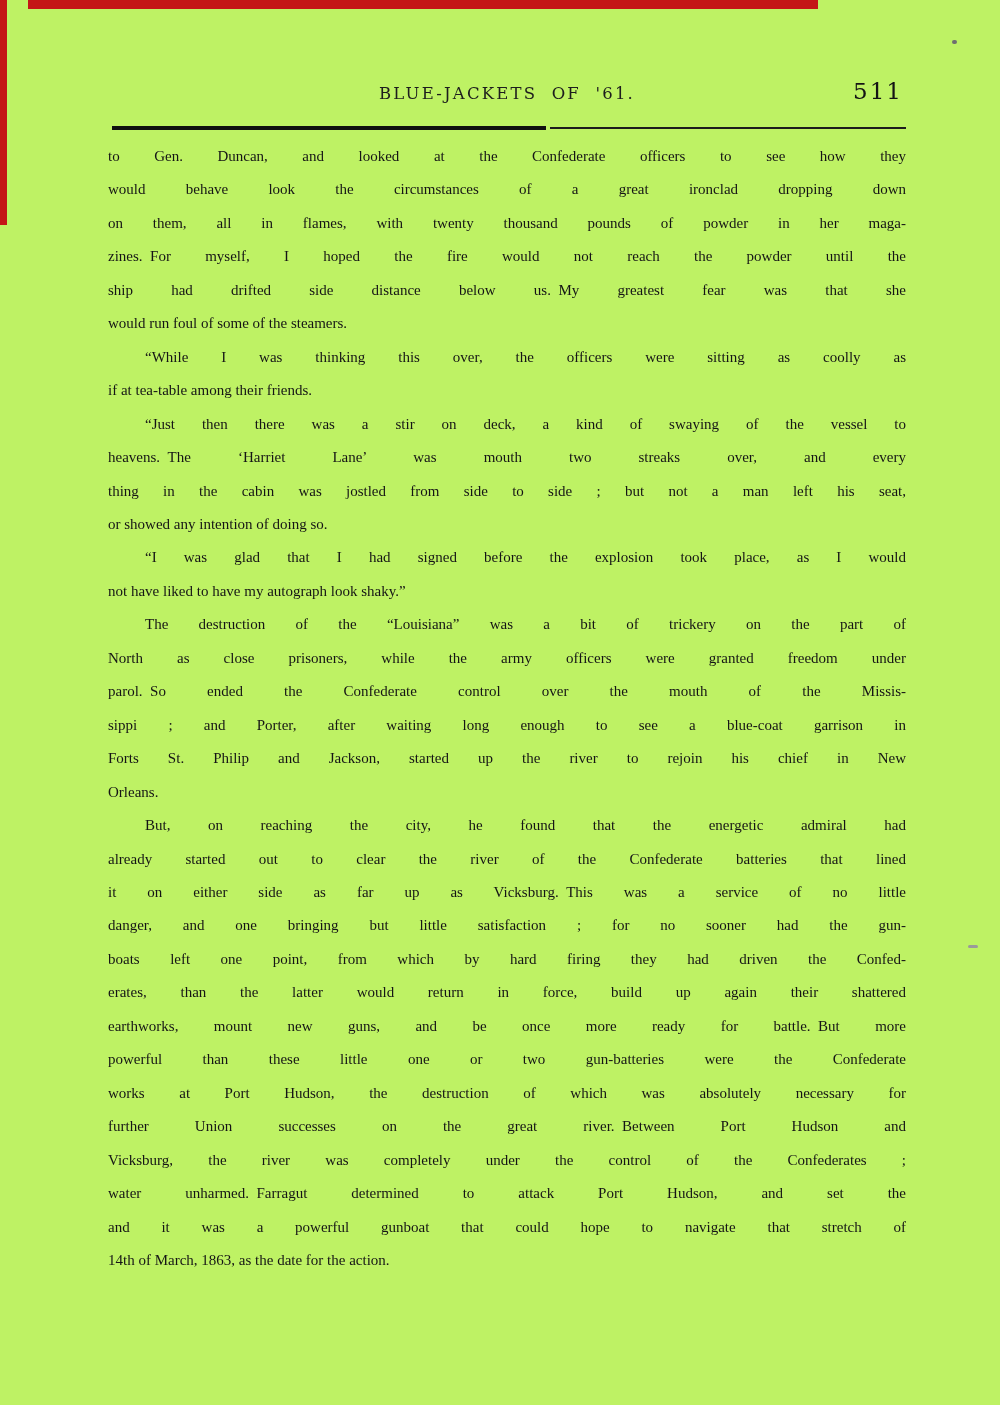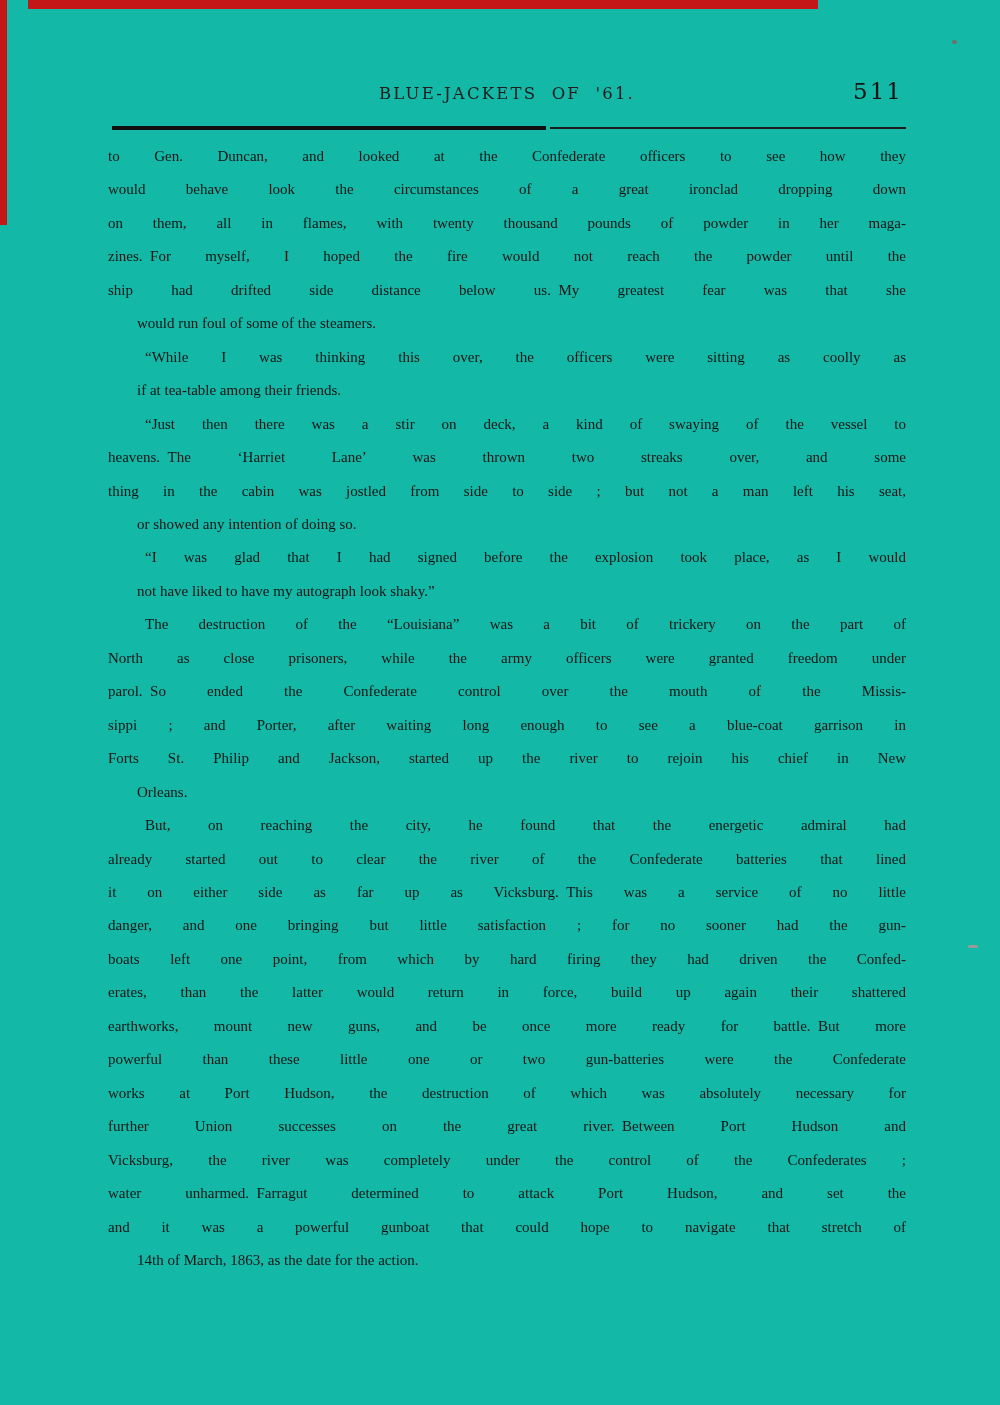--- a/index.html
+++ b/index.html
@@ -1,20 +1,20 @@
 <!DOCTYPE html>
 <html><head>
 <meta charset="utf-8">
 <style>
   html, body { margin: 0; padding: 0; background: #ffffff; }
   .page {
     position: relative;
     width: 1000px;
     height: 1405px;
-    background: #14b8a6;
+    background: #bef264;
     overflow: hidden;
     font-family: "DejaVu Serif", serif;
     color: #161616;
   }
   
   .stain { position: absolute; }
   .stain-top  { left: 28px; top: 0;  width: 790px; height: 9px; }
   .stain-left { left: 0;    top: 0;  width: 7px;   height: 225px; }
   
   .speck { position: absolute; background: #6f6f6f; border-radius: 2px; }
@@ -52,21 +52,21 @@
   .line {
     display: block;
     font-size: 15px;
     line-height: 33.45px;
     text-align: justify;
     text-align-last: justify;
     white-space: normal;
     color: #151515;
     font-family: Liberation Serif, serif;
   }
-  .line.last { text-align: left; text-align-last: left; margin-left: 29px; }
+  .line.last { text-align: left; text-align-last: left; }
   .line.first-indent { text-indent: 37px; }
 </style>
 </head>
 <body>
 
 <div class="page">
 
   <div class="stain stain-top" style="background: rgb(196, 22, 22);"></div>
   <div class="stain stain-left" style="background: rgb(196, 22, 22);"></div>
   <div class="speck speck-1"></div>
@@ -85,21 +85,21 @@
   <div class="text-block">
       <div class="line">to Gen. Duncan, and looked at the Confederate officers to see how they</div>
       <div class="line">would behave look the circumstances of a great ironclad dropping down</div>
       <div class="line">on them, all in flames, with twenty thousand pounds of powder in her maga-</div>
       <div class="line">zines. For myself, I hoped the fire would not reach the powder until the</div>
       <div class="line">ship had drifted side distance below us. My greatest fear was that she</div>
       <div class="line last">would run foul of some of the steamers.</div>
       <div class="line first-indent">“While I was thinking this over, the officers were sitting as coolly as</div>
       <div class="line last">if at tea-table among their friends.</div>
       <div class="line first-indent">“Just then there was a stir on deck, a kind of swaying of the vessel to</div>
-      <div class="line">heavens. The ‘Harriet Lane’ was thrown two streaks over, and some</div>
+      <div class="line">heavens. The ‘Harriet Lane’ was mouth two streaks over, and every</div>
       <div class="line">thing in the cabin was jostled from side to side ; but not a man left his seat,</div>
       <div class="line last">or showed any intention of doing so.</div>
       <div class="line first-indent">“I was glad that I had signed before the explosion took place, as I would</div>
       <div class="line last">not have liked to have my autograph look shaky.”</div>
       <div class="line first-indent">The destruction of the “Louisiana” was a bit of trickery on the part of</div>
       <div class="line">North as close prisoners, while the army officers were granted freedom under</div>
       <div class="line">parol. So ended the Confederate control over the mouth of the Missis-</div>
       <div class="line">sippi ; and Porter, after waiting long enough to see a blue-coat garrison in</div>
       <div class="line">Forts St. Philip and Jackson, started up the river to rejoin his chief in New</div>
       <div class="line last">Orleans.</div>

